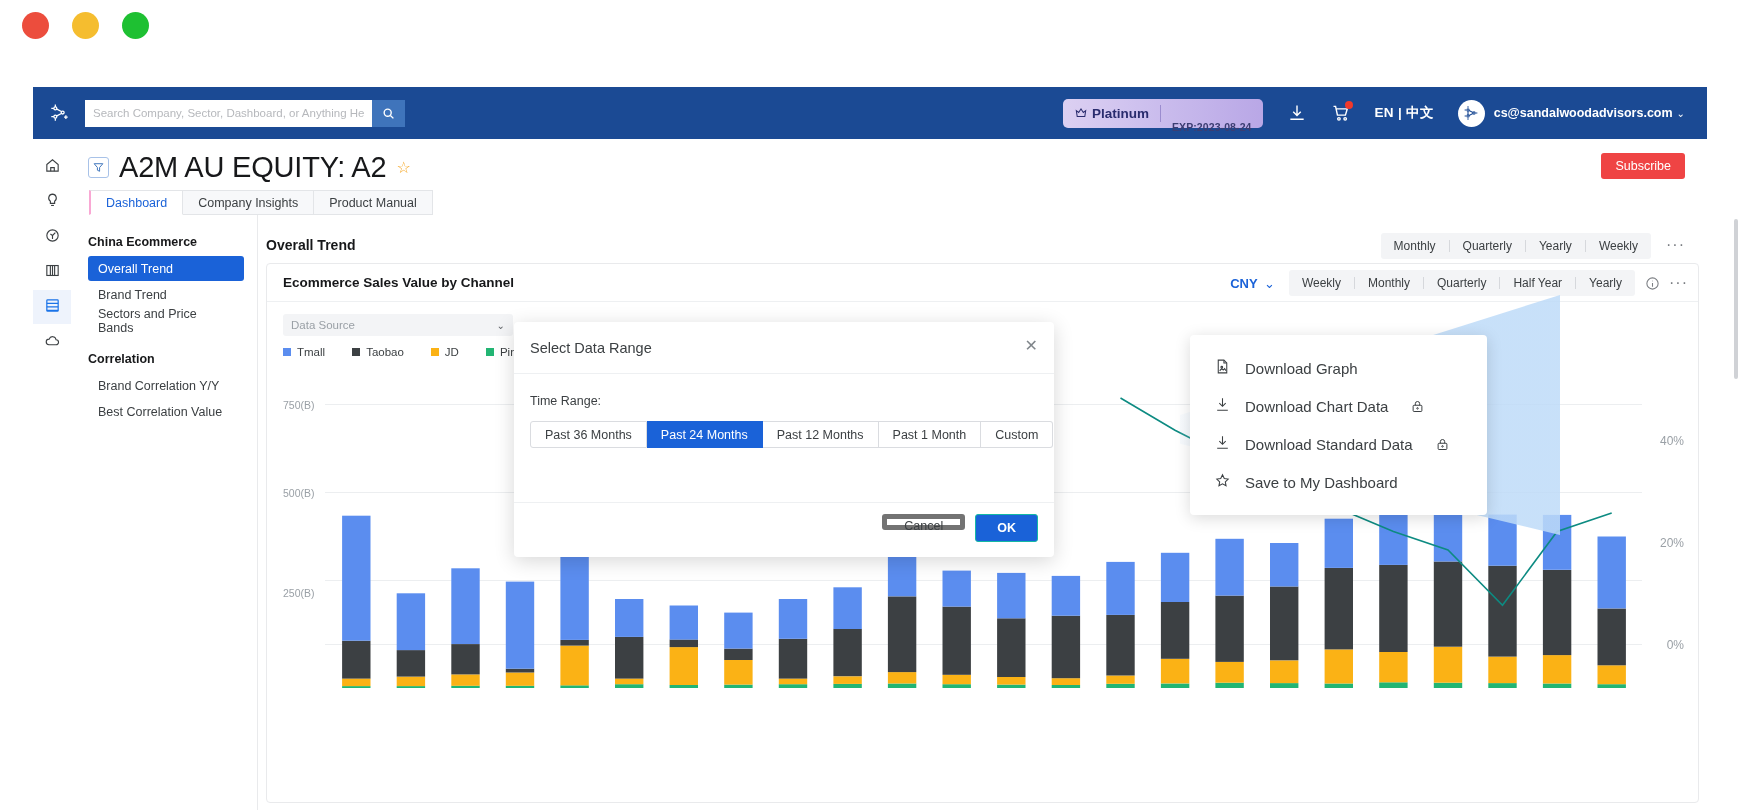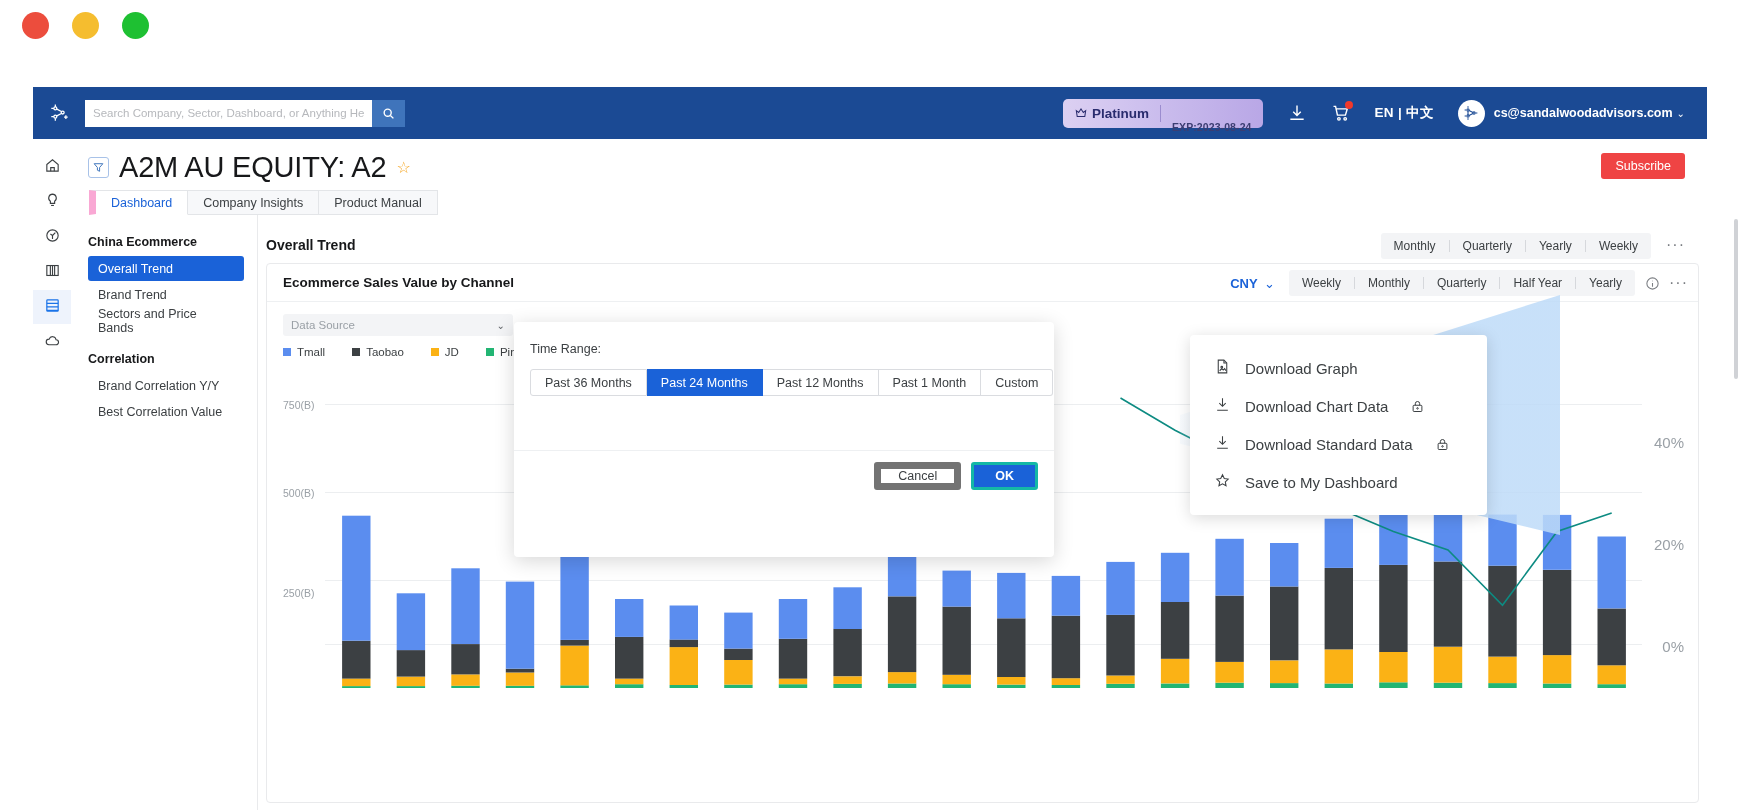--- a/index.html
+++ b/index.html
@@ -74,21 +74,21 @@
     position:absolute; right:22px; top:14px; height:26px; padding:0 14px;
     background:#ef4444; color:#fff; border:none; border-radius:3px;
     font-size:12.5px; cursor:pointer; font-family:"Liberation Sans", sans-serif;
   }
   .tabs { position:absolute; left:89px; top:190px; display:flex; }
   .tab {
     height:25px; padding:0 15px; display:flex; align-items:center;
     font-size:12.5px; color:#3c4043; background:#f7f8fa;
     border:1px solid #e3e5e8; border-left:none; cursor:pointer;
   }
-  .tab:first-child { border-left:7px solid #f9a8d4; }
+  .tab:first-child { border-left:2px solid #f9a8d4; }
   .tab.active { background:#fff; color:#1a62d8; border-bottom-color:#fff; }
 
   
   .side-panel {
     position:absolute; left:71px; top:215px; width:187px; height:595px;
     background:#fff; border-right:1px solid #e9eaec; padding-top:14px;
   }
   .side-group { font-size:12.5px; font-weight:bold; color:#17181a; padding:6px 0 6px 17px; }
   .side-item {
     height:25px; margin:1px 13px 1px 17px; padding:0 10px; display:flex; align-items:center;
@@ -124,21 +124,21 @@
   }
   .ds-caret { margin-left:auto; color:#5f6368; font-size:10px; }
 
   .legend { position:absolute; left:16px; top:82px; display:flex; align-items:center; gap:0; }
   .lg { display:flex; align-items:center; gap:6px; margin-right:27px; font-size:11.5px; color:#3c4043; cursor:pointer;}
   .sw { width:8px; height:8px; }
 
   
   .chart { position:absolute; left:0; top:105px; width:1433px; height:434px; overflow:hidden; }
   .ylab { position:absolute; font-size:10.5px; color:#9aa0a6; }
-  .ylab-r { position:absolute; font-size:15px; color:#9aa0a6;margin-left:9px; }
+  .ylab-r { position:absolute; font-size:12px; color:#9aa0a6;margin-left:9px; }
   .gridline { position:absolute; height:1px; background:#eceef0; }
 
   
   .backdrop-ray {
     position:absolute; left:1180px; top:295px; width:380px; height:240px;
     background:linear-gradient(103deg, rgba(190,219,248,0) 0%, rgba(190,219,248,.85) 60%);
     clip-path: polygon(100% 0%, 100% 100%, 0% 62%, 0% 50%);
     pointer-events:none;
   }
   .modal {
@@ -161,26 +161,26 @@
   .rg-btn.active { background:#1a62d8; color:#fff; border-color:#1a62d8; }
   .date-row { position:absolute; left:16px; top:85px; display:flex; gap:4px; }
   .date-box {
     width:156px; height:26px; background:#f3f4f6; border:none; border-radius:3px;
     display:flex; align-items:center; padding:0 10px; font-size:12px; color:#aeb2b7; cursor:not-allowed;
   }
   .cal-icon { margin-left:auto; color:#aeb2b7; display:flex; }
   .modal-foot { position:relative; height:54px; border-top:1px solid #eef0f2; }
   .mf-btns { position:absolute; right:16px; top:11px; display:flex; gap:10px; }
   .btn-cancel {
-    height:28px; padding:0 17px; background:#fff; border:7px solid #737373;
+    height:16px; padding:0 17px; background:#fff; border:5px solid #737373;
     border-radius:3px; font-size:12.5px; color:#3c4043; cursor:pointer;
     font-family:"Liberation Sans", sans-serif;
   }
   .btn-ok {
-    height:28px; padding:0 21px; background:#1a62d8; border:3px solid #14b8a6;
+    height:28px; padding:0 21px; background:#1a62d8; border:1px solid #14b8a6;
     border-radius:3px; font-size:12.5px; color:#fff; cursor:pointer; font-weight:bold;
     font-family:"Liberation Sans", sans-serif;
   }
 
   
   .ctxmenu {
     position:absolute; left:1190px; top:335px; width:297px; height:180px;
     background:#fff; border-radius:4px; box-shadow:0 3px 16px rgba(0,0,0,.15);
     padding:14px 0;
   }
@@ -540,20 +540,24 @@
               <polyline points="853.5,29.0 908.0,61.3 962.6,88.9 1017.2,107.3 1071.8,139.5 1126.4,162.5 1181.0,180.9 1235.5,236.2 1290.1,162.5 1344.7,144.1" fill="none" stroke="#0d8b82" stroke-width="1.6"></polyline>
             </svg>
         </div>
       </div>
     </div>
   </div>
 
   <div class="backdrop-ray"></div>
 
   <div class="modal">
+    <div class="modal-head">
+      <div class="modal-title">Select Data Range</div>
+      <div class="modal-close">✕</div>
+    </div>
     <div class="modal-body">
       <div class="tr-label">Time Range:</div>
       <div class="range-group">
         <div class="rg-btn">Past 36 Months</div>
         <div class="rg-btn active">Past 24 Months</div>
         <div class="rg-btn">Past 12 Months</div>
         <div class="rg-btn">Past 1 Month</div>
         <div class="rg-btn">Custom</div>
       </div>
     </div>

